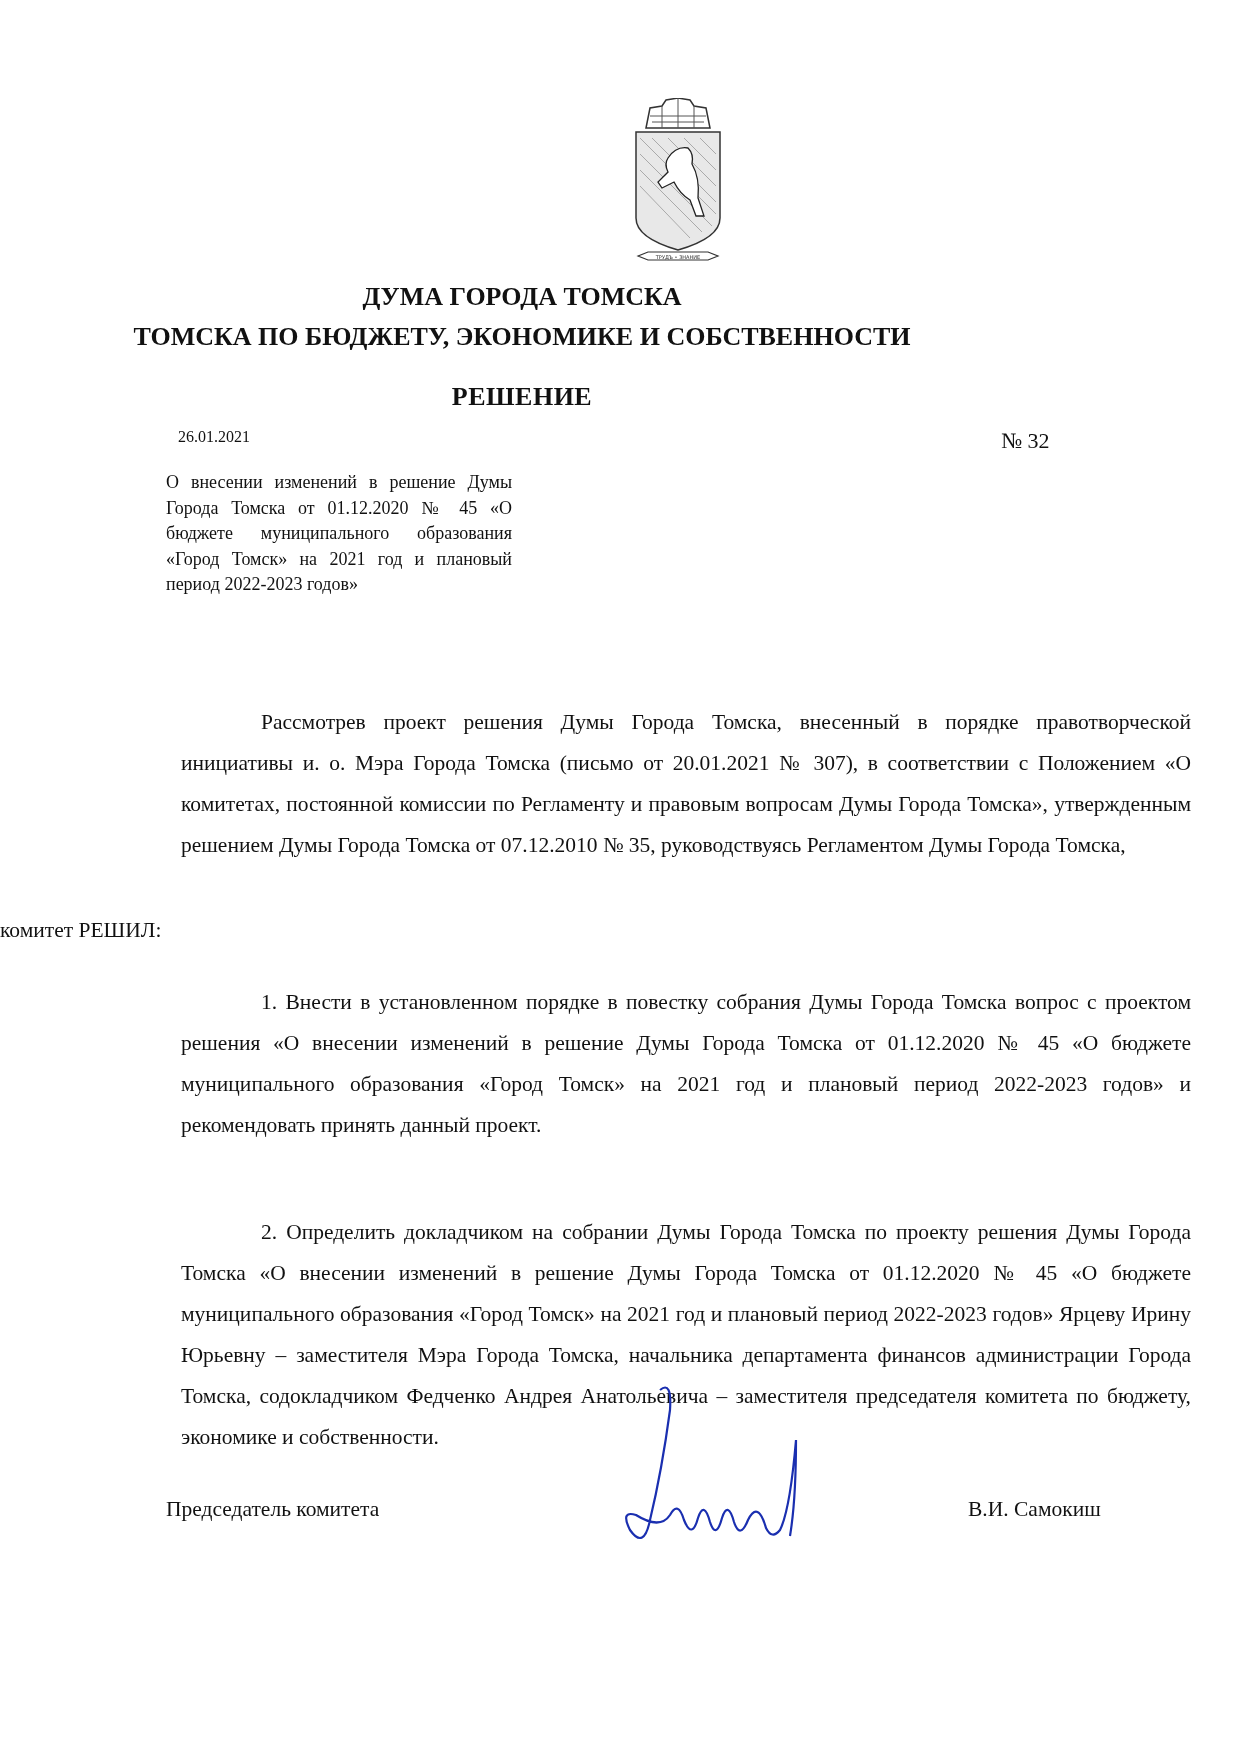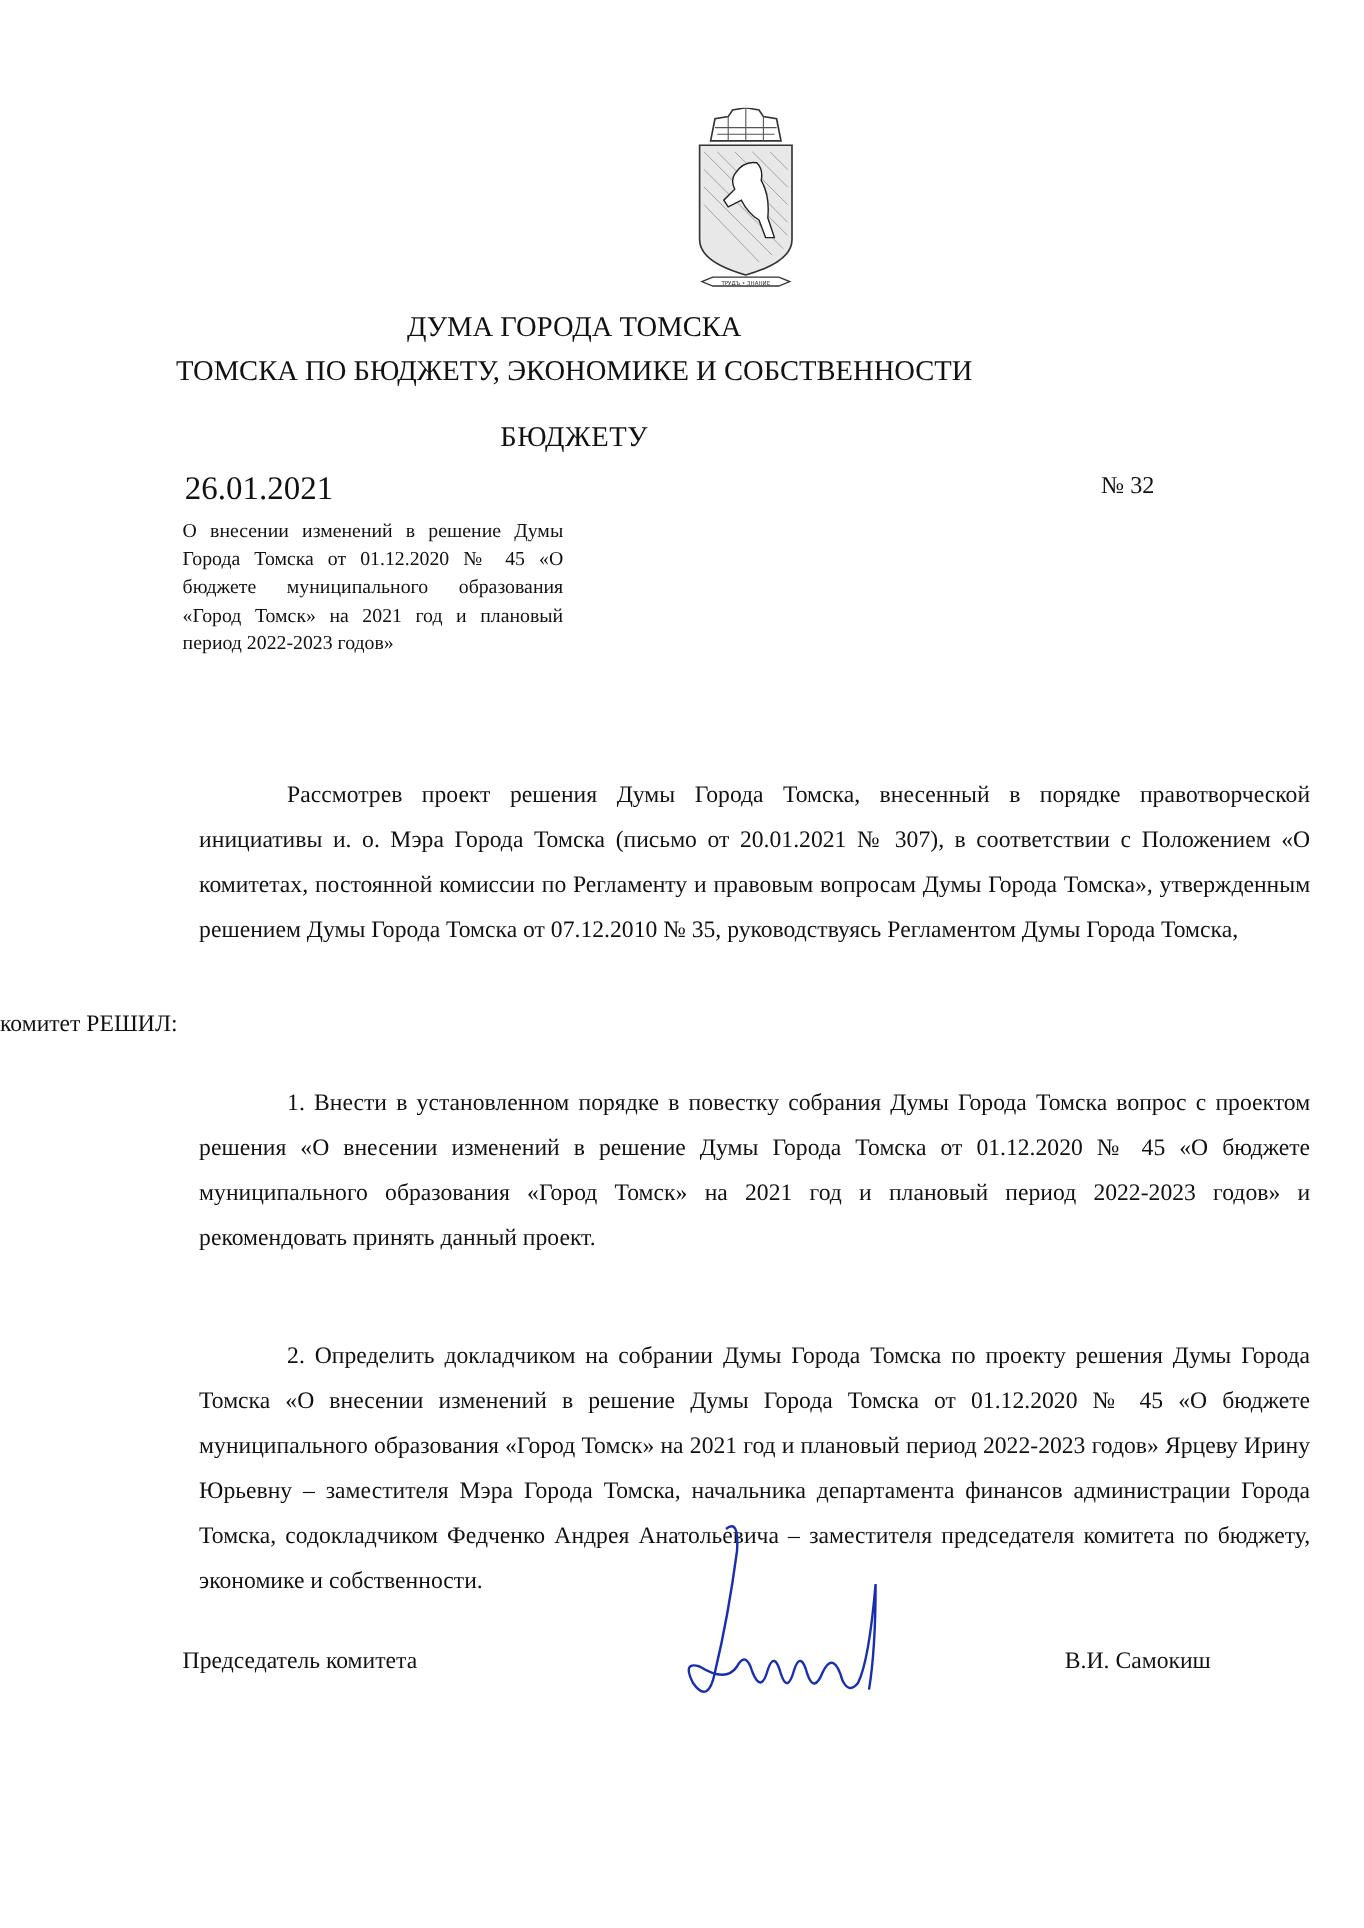--- a/index.html
+++ b/index.html
@@ -1,24 +1,24 @@
 <!DOCTYPE html>
 <html><head>
 <meta charset="utf-8">
 <style>
   html, body { margin: 0; padding: 0; background: #ffffff; }
   body { width: 1240px; height: 1753px; position: relative; overflow: hidden;
          font-family: "Liberation Serif", serif; color: #111; }
   .abs { position: absolute; }
   #emblem { left: 628px; top: 98px; width: 100px; height: 172px; }
-  .hdr { left: 0; width: 1044px; text-align: center; font-weight: normal; }
+  .hdr { left: 0; width: 1044px; text-align: center; font-weight: bold; }
   #org { top: 282px; font-size: 26px; }
   #committee { top: 322px; font-size: 26px; }
   #doctype { top: 382px; font-size: 26px; letter-spacing: 0.5px; }
-  #date { left: 168px; top: 428px; font-size: 30px; }
+  #date { left: 178px; top: 428px; font-size: 16px; }
   #number { left: 1001px; top: 428px; font-size: 22px; }
   #subject { left: 166px; top: 470px; width: 346px; font-size: 18px; font-weight: normal;
              line-height: 25.5px; text-align: justify; text-align-last: left; }
   .para { left: 166px; width: 1010px; font-size: 21.5px; line-height: 41px;
           text-align: justify; text-indent: 80px; margin: 15px; }
   #p-intro { top: 687px; }
   #decided { left: 0; width: 1240px; top: 918px; font-size: 21.5px; }
   #item1 { top: 967px; }
   #item2 { top: 1197px; }
   #sig-title { left: 166px; top: 1497px; font-size: 21.5px; }
@@ -38,21 +38,21 @@
   <path d="M12 40 L88 116 M12 56 L84 128 M12 72 L74 134 M12 88 L62 140 M24 40 L88 104 M40 40 L88 88 M56 40 L88 72 M72 40 L88 56" stroke="#999" stroke-width="0.8"></path>
 
   <path d="M40 60 Q48 48 60 50 Q66 56 64 66 Q72 80 70 100 L76 118 L68 118 L62 102 Q52 96 46 84 L34 90 L30 84 L40 74 Q36 66 40 60 Z" fill="#fff" stroke="#222" stroke-width="1.3"></path>
 
   <path d="M10 158 L20 154 H80 L90 158 L80 162 H20 Z" fill="#fff" stroke="#333" stroke-width="1.2"></path>
   <text x="50" y="161" font-size="5" text-anchor="middle" fill="#333" font-family="DejaVu Sans, sans-serif">ТРУДЪ • ЗНАНИЕ</text>
 </svg>
 
 <div id="org" class="abs hdr">ДУМА ГОРОДА ТОМСКА</div>
 <div id="committee" class="abs hdr">ТОМСКА ПО БЮДЖЕТУ, ЭКОНОМИКЕ И СОБСТВЕННОСТИ</div>
-<div id="doctype" class="abs hdr">БЮДЖЕТУ</div>
+<div id="doctype" class="abs hdr">РЕШЕНИЕ</div>
 
 <div id="date" class="abs">26.01.2021</div>
 <div id="number" class="abs">№ 32</div>
 
 <div id="subject" class="abs">О внесении изменений в решение Думы Города Томска от 01.12.2020 № 45 «О бюджете муниципального образования «Город Томск» на 2021 год и плановый период 2022-2023 годов»</div>
 
 <p id="p-intro" class="abs para">Рассмотрев проект решения Думы Города Томска, внесенный в порядке правотворческой инициативы и. о. Мэра Города Томска (письмо от 20.01.2021 № 307), в соответствии с Положением «О комитетах, постоянной комиссии по Регламенту и правовым вопросам Думы Города Томска», утвержденным решением Думы Города Томска от 07.12.2010 № 35, руководствуясь Регламентом Думы Города Томска,</p>
 <div id="decided" class="abs">комитет РЕШИЛ:</div>
 <p id="item1" class="abs para">1. Внести в установленном порядке в повестку собрания Думы Города Томска вопрос с проектом решения «О внесении изменений в решение Думы Города Томска от 01.12.2020 № 45 «О бюджете муниципального образования «Город Томск» на 2021 год и плановый период 2022-2023 годов» и рекомендовать принять данный проект.</p>
 <p id="item2" class="abs para">2. Определить докладчиком на собрании Думы Города Томска по проекту решения Думы Города Томска «О внесении изменений в решение Думы Города Томска от 01.12.2020 № 45 «О бюджете муниципального образования «Город Томск» на 2021 год и плановый период 2022-2023 годов» Ярцеву Ирину Юрьевну – заместителя Мэра Города Томска, начальника департамента финансов администрации Города Томска, содокладчиком Федченко Андрея Анатольевича – заместителя председателя комитета по бюджету, экономике и собственности.</p>

